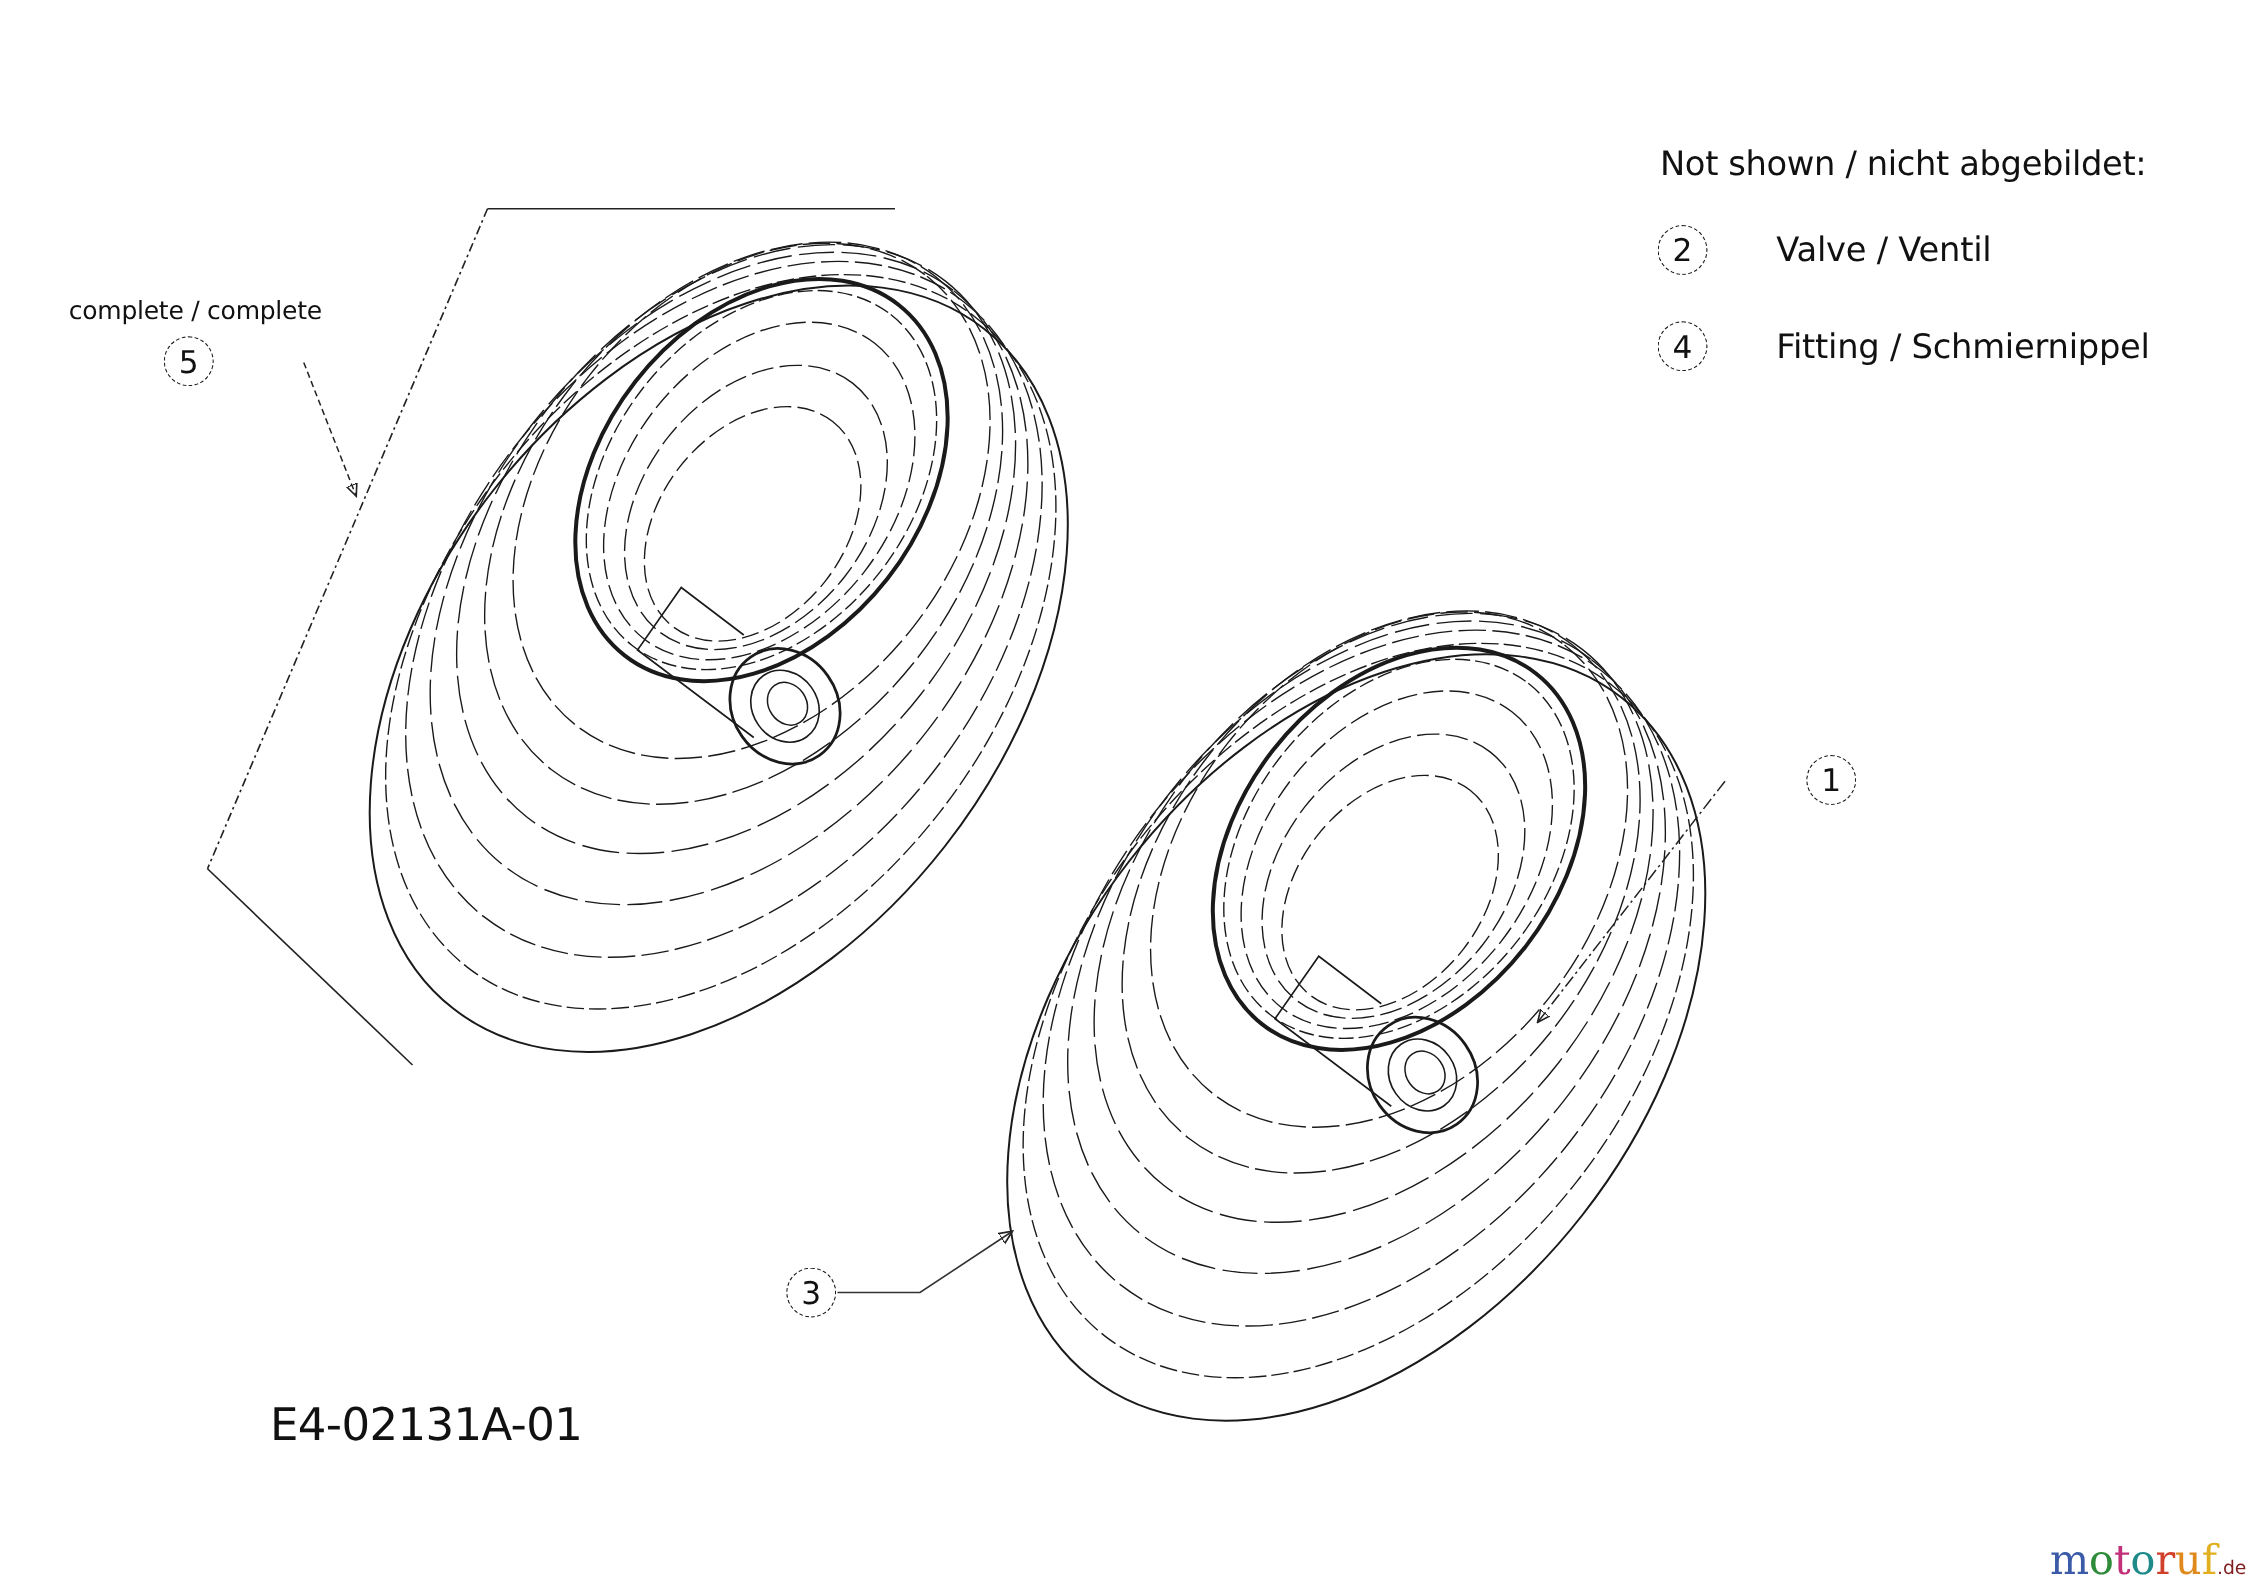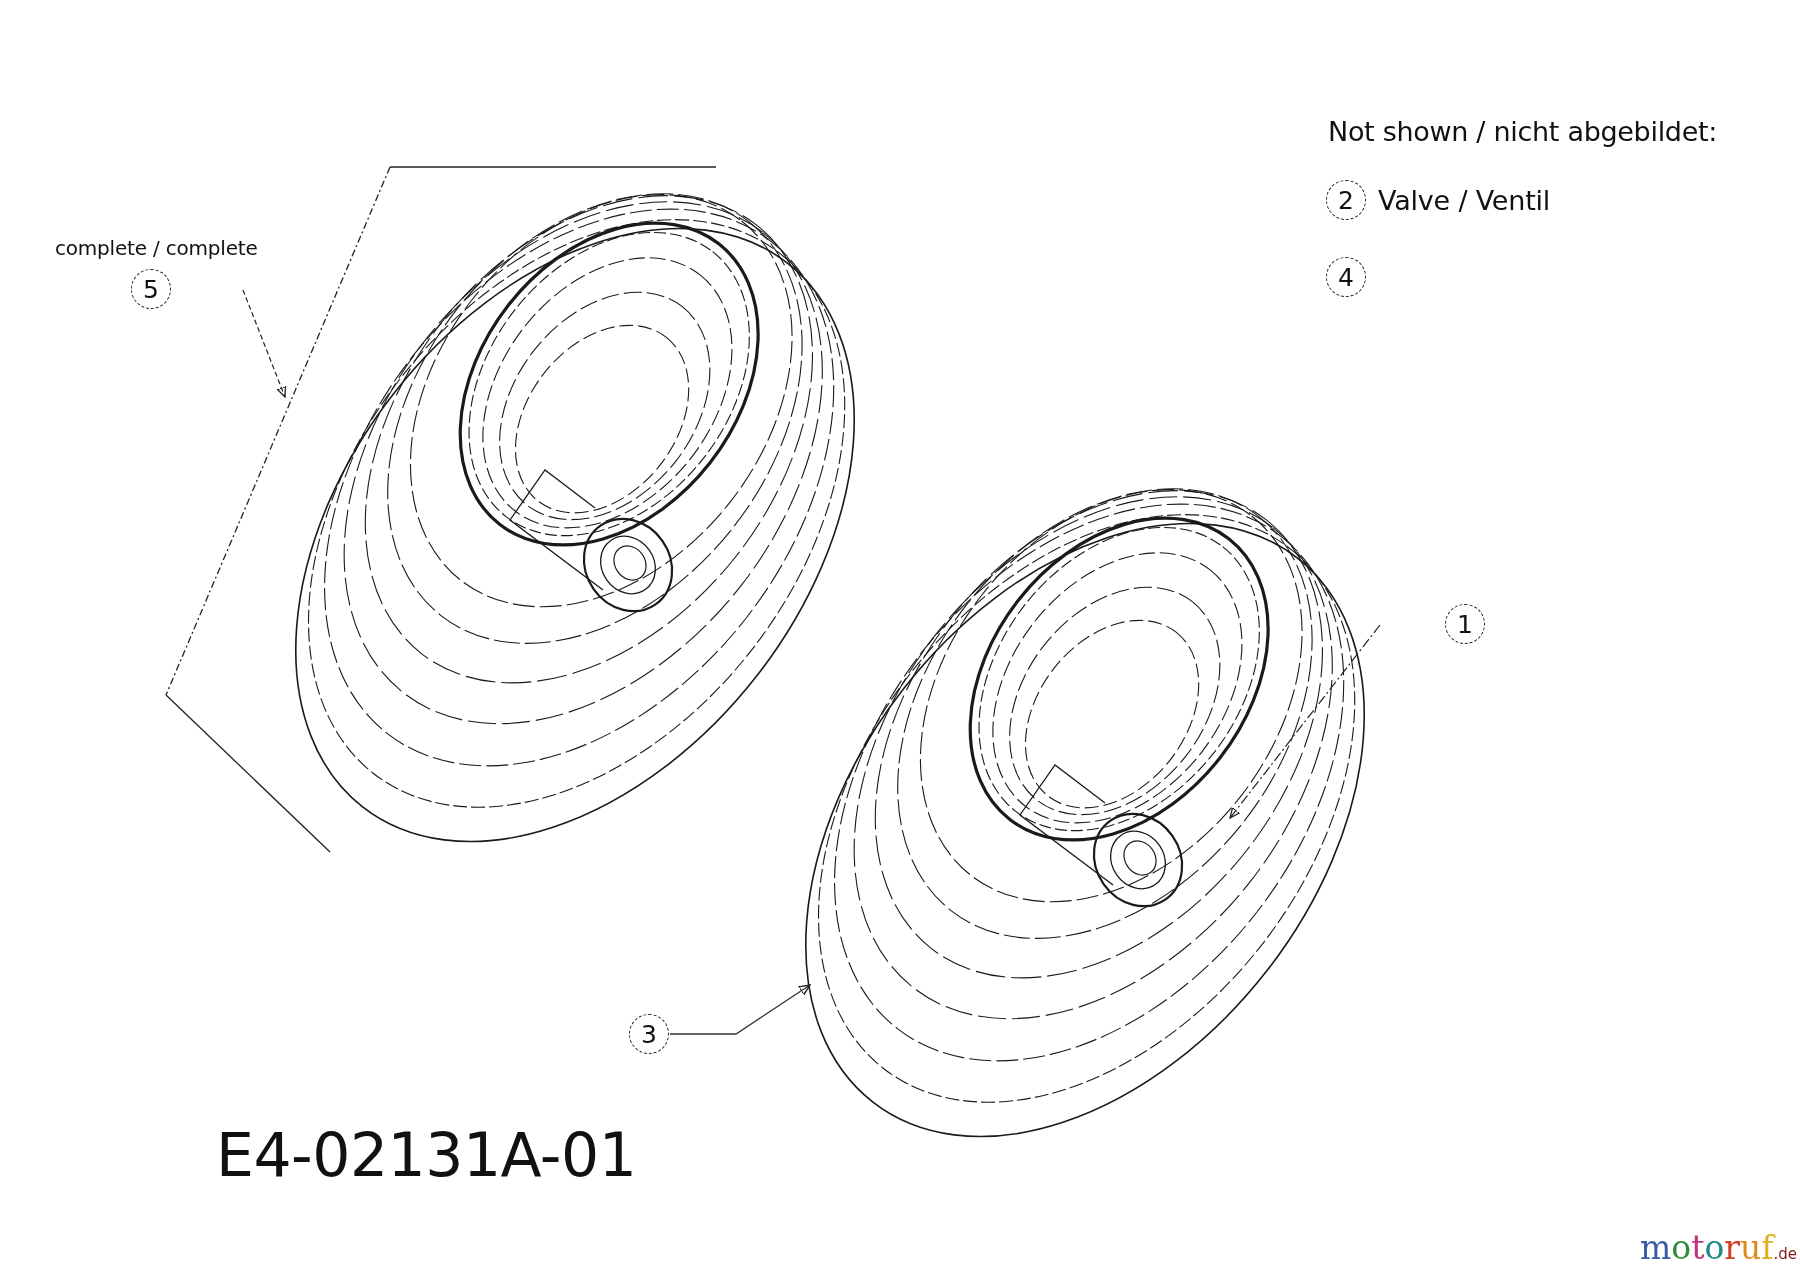--- a/index.html
+++ b/index.html
@@ -3,23 +3,23 @@
 <meta charset="utf-8">
 <style>
   html, body { margin: 0; padding: 0; background: #ffffff; }
   body { width: 1800px; height: 1272px; position: relative; overflow: hidden; font-family: "DejaVu Sans", sans-serif; color: #111; }
   .abs { position: absolute; text-align: right; }
   #drawing { position: absolute; left: 0; top: 0; width: 1800px; height: 1272px; }
   .legend-title { left: 1328px; top: 116px; font-size: 27px; letter-spacing: -0.3px; white-space: nowrap; }
   .legend-item { left: 1326px; font-size: 27px; display: flex; align-items: center; white-space: nowrap; }
   .callout { width: 40px; height: 40px; border: 1.5px dashed #222; border-radius: 50%; box-sizing: border-box; display: flex; align-items: center; justify-content: center; font-size: 25px; background: #fff; }
   .legend-item .callout { margin-right: 12px; }
-  .legend-text { letter-spacing: -0.2px; }
+  .legend-text { letter-spacing: -0.2px; margin-left: 43px; }
   .complete-label { left: 55px; top: 236px; font-size: 20px; white-space: nowrap; letter-spacing: -0.2px; }
-  .drawing-number { left: 216px; top: 1120px; font-size: 60px; letter-spacing: -0.5px; white-space: nowrap; }
+  .drawing-number { left: 216px; top: 1120px; font-size: 36px; letter-spacing: -0.5px; white-space: nowrap; }
   .logo { left: 1640px; top: 1228px; font-family: "DejaVu Serif", serif; font-size: 33px; white-space: nowrap; }
   .logo span { display: inline-block; }
   .logo .tld { font-size: 15px; color: #7f1d1d; font-family: "DejaVu Sans", sans-serif; }
 </style>
 </head>
 <body>
 
 <svg id="drawing" viewBox="0 0 1800 1272" xmlns="http://www.w3.org/2000/svg">
   <defs>
     <marker id="arrowhead" viewBox="0 0 10 10" refX="9" refY="5" markerWidth="9" markerHeight="9" orient="auto-start-reverse">
@@ -91,20 +91,21 @@
 
 <div class="abs legend-title">Not shown / nicht abgebildet:</div>
 
 <div class="abs legend-item" style="top:180px;">
   <div class="callout">2</div>
   <span class="legend-text">Valve / Ventil</span>
 </div>
 
 <div class="abs legend-item" style="top:257px;">
   <div class="callout">4</div>
+  <span class="legend-text">Fitting / Schmiernippel</span>
 </div>
 
 <div class="abs complete-label">complete / complete</div>
 <div class="abs callout" style="left:131px; top:269px;">5</div>
 
 <div class="abs callout" style="left:1445px; top:604px;">1</div>
 
 <div class="abs callout" style="left:629px; top:1014px;">3</div>
 
 <div class="abs drawing-number">E4-02131A-01</div>

